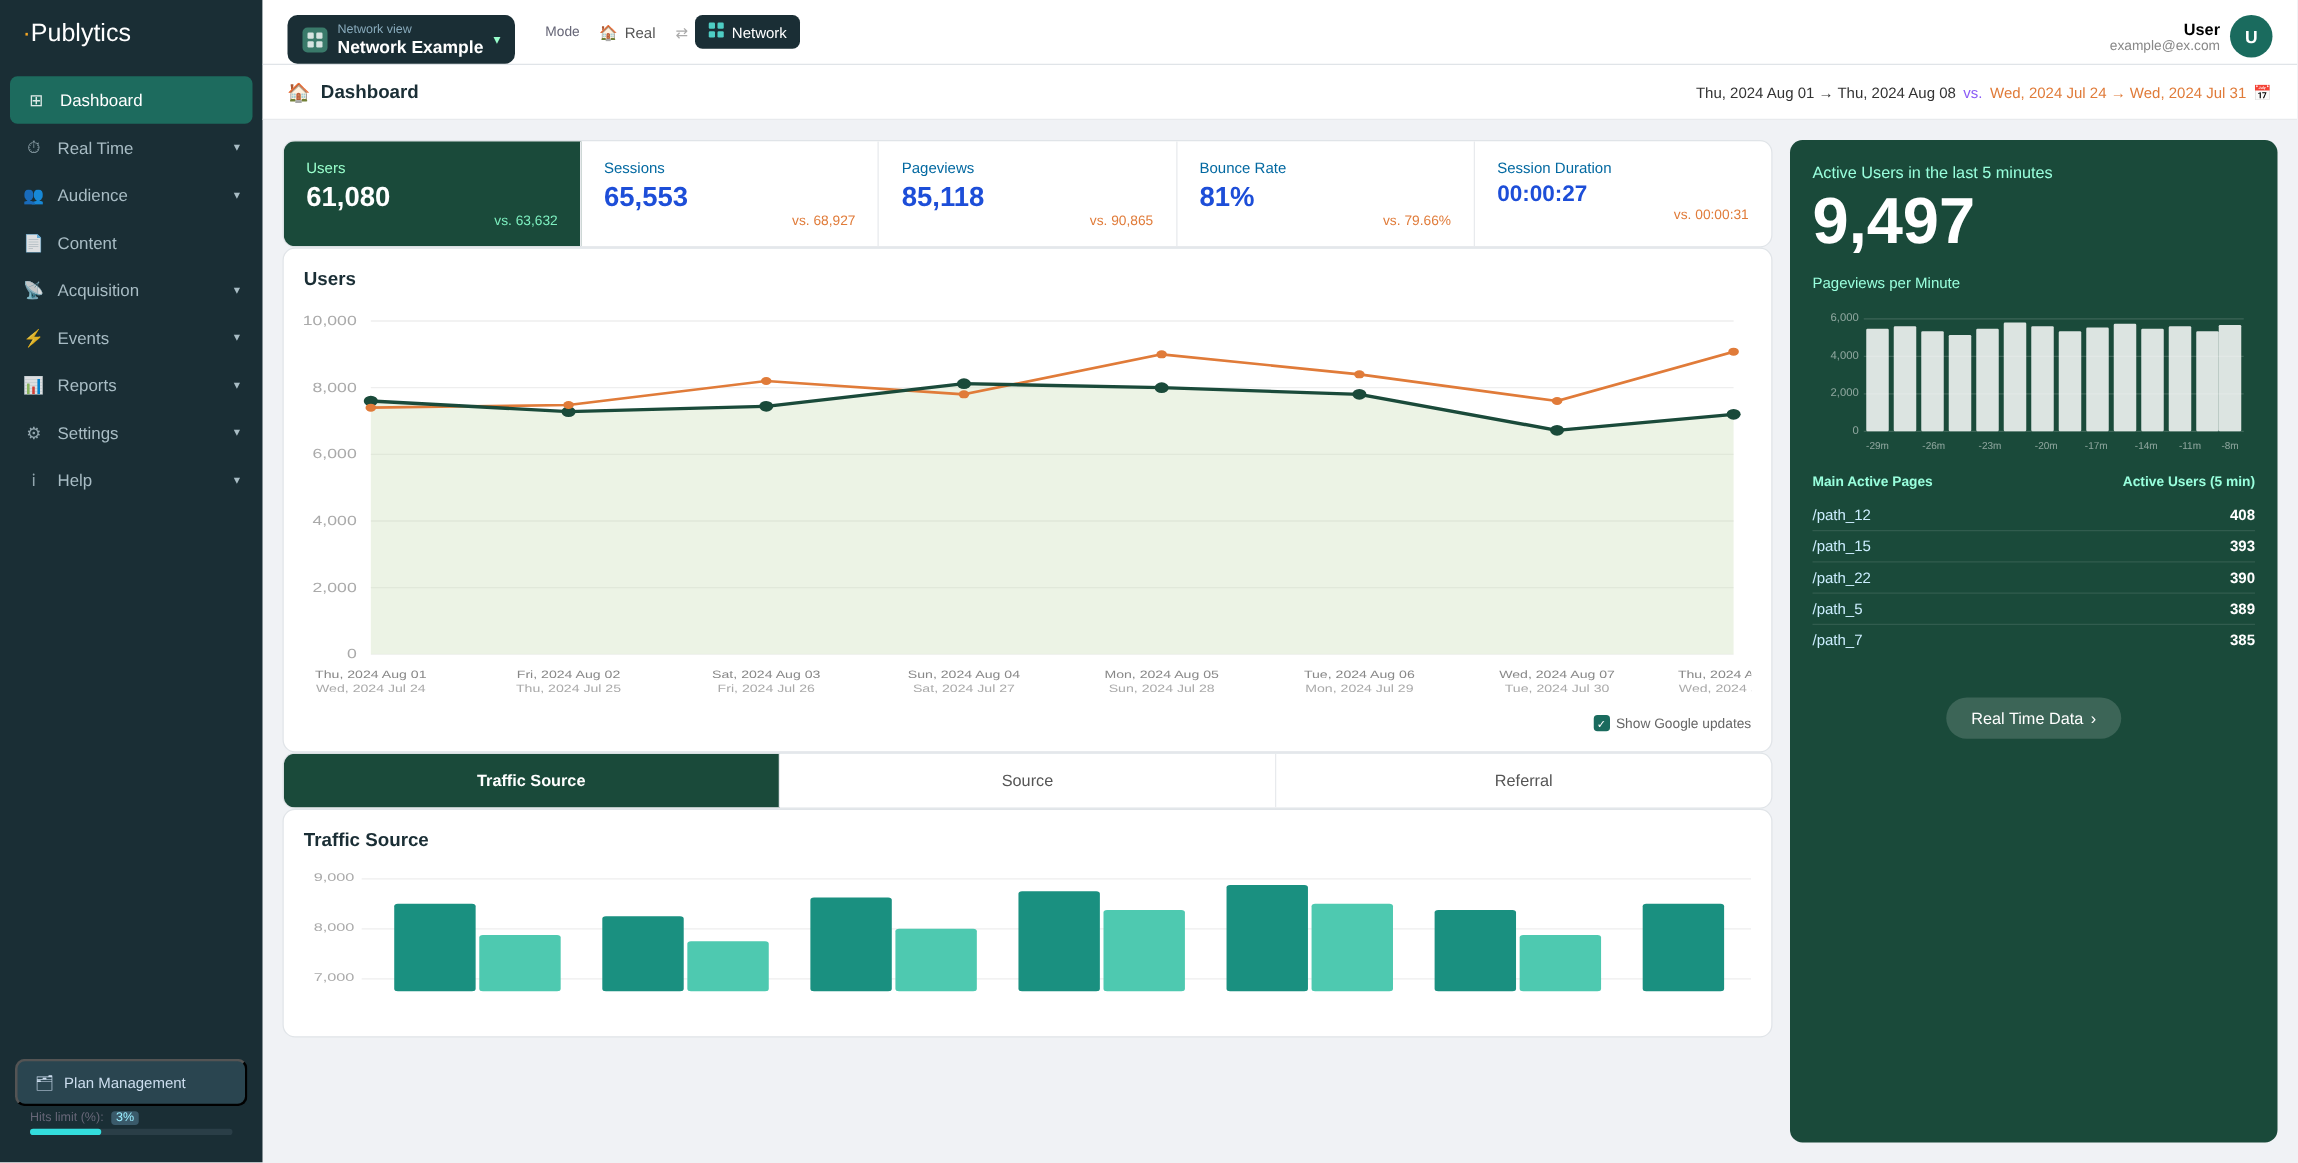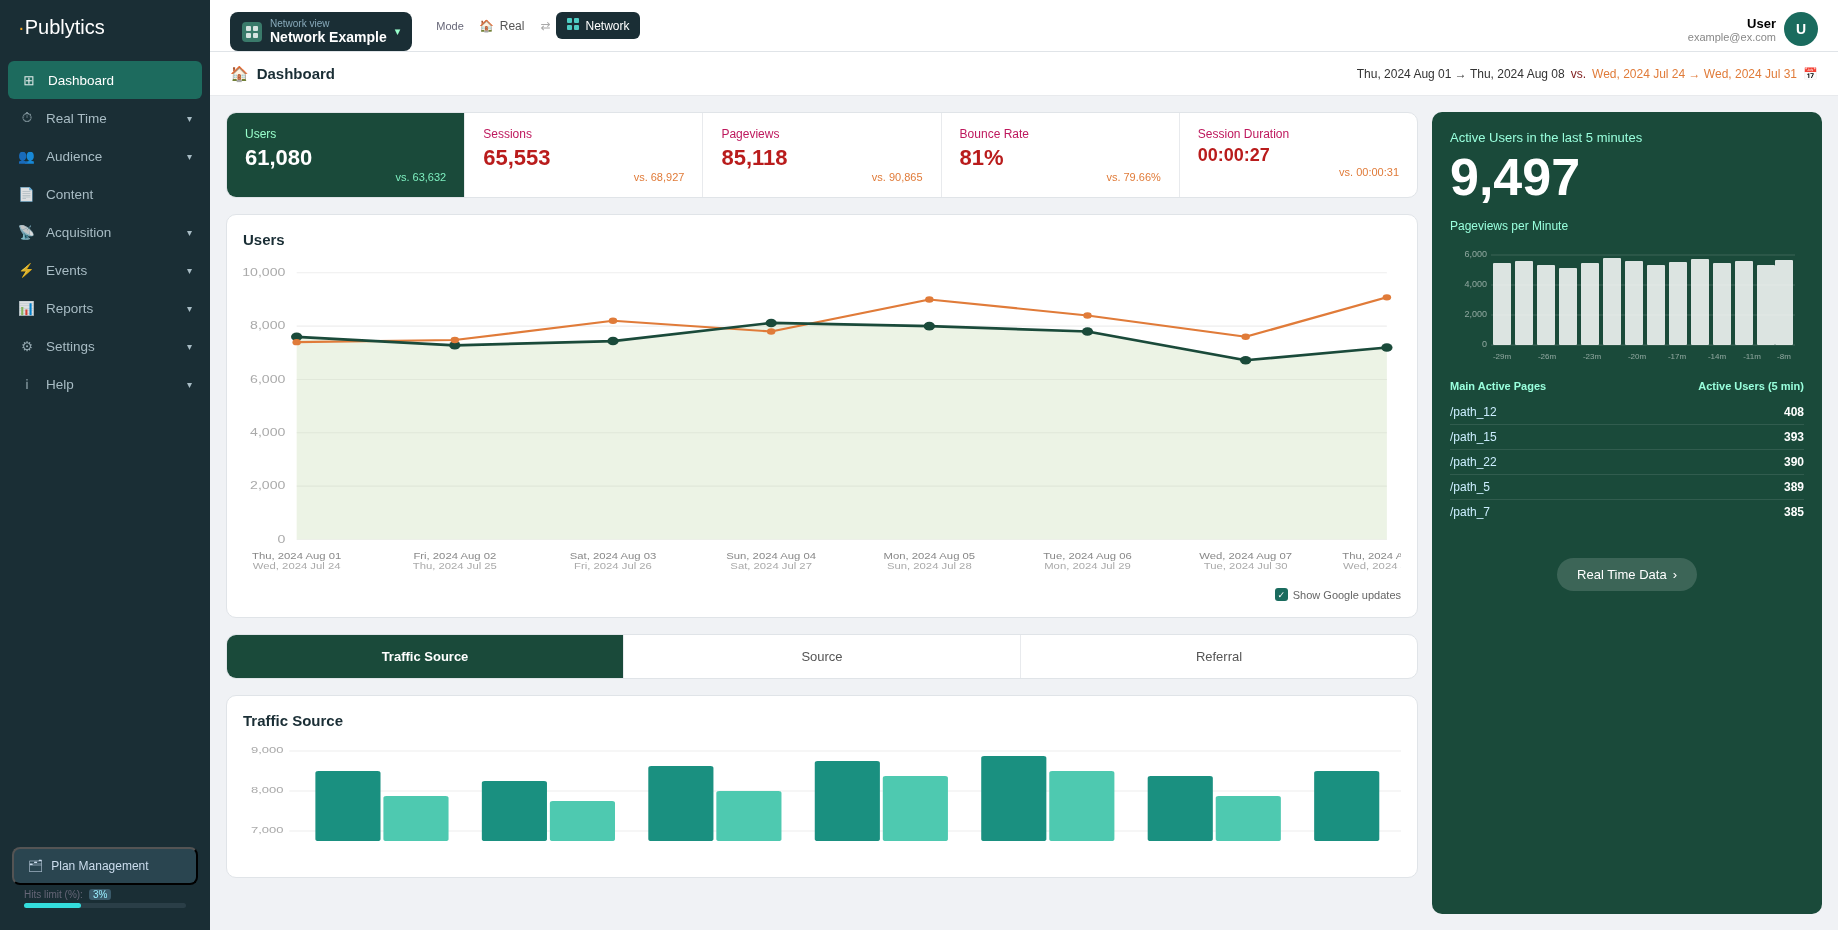--- a/index.html
+++ b/index.html
@@ -60,37 +60,37 @@
     .user-name .email { font-size: 11px; color: #888; }
     .avatar { width: 34px; height: 34px; border-radius: 50%; background: #1a6b5e; display: flex; align-items: center; justify-content: center; color: #fff; font-weight: 600; font-size: 14px; }
 
     
     #breadcrumb-bar {
       background: #fff; border-bottom: 1px solid #e8eaed; display: flex; align-items: center; padding: 0 20px; height: 44px; justify-content: space-between;
     }
     .breadcrumb { display: flex; align-items: center; gap: 8px; font-weight: 600; font-size: 15px; color: #1a2e35; }
     .date-range { display: flex; align-items: center; gap: 6px; font-size: 12px; }
     .date-current { color: #333; }
-    .date-vs { color: #7f1d1d; text-align: center; }
+    .date-vs { color: #8b5cf6; text-align: center; }
     .date-prev { color: #e07b39; }
     .cal-icon { color: #e07b39; cursor: pointer; }
 
     
     #content { flex: 1; overflow-y: auto; padding: 16px; display: flex; gap: 14px; }
-    #left-panel { flex: 1; display: flex; flex-direction: column; gap: 16px; min-width: 0; }
+    #left-panel { flex: 1; display: flex; flex-direction: column; gap: 0; min-width: 0; }
     #right-panel { width: 390px; flex-shrink: 0; }
 
     
     .stats-row { display: flex; gap: 0; background: #fff; border-radius: 10px; overflow: hidden; border: 1px solid #e0e4e8; }
     .stat-card { flex: 1; padding: 14px 18px; border-right: 1px solid #e8eaed; }
     .stat-card:last-child { border-right: none; }
     .stat-card.highlighted { background: #1a4a3a; color: #fff; }
-    .stat-label { font-size: 12px; color: #be185d; margin-bottom: 4px; }
+    .stat-label { font-size: 12px; color: #0369a1; margin-bottom: 4px; }
     .stat-card.highlighted .stat-label { color: #9fc; }
-    .stat-value { font-size: 22px; font-weight: 700; color: #b91c1c; }
+    .stat-value { font-size: 22px; font-weight: 700; color: #1d4ed8; }
     .stat-card.highlighted .stat-value { color: #fff; }
     .stat-vs { font-size: 11px; color: #e07b39; text-align: right; }
     .stat-card.highlighted .stat-vs { color: #7ef0c0; }
 
     
     .chart-card { background: #fff; border-radius: 10px; border: 1px solid #e0e4e8; padding: 16px; }
     .chart-title { font-size: 15px; font-weight: 600; color: #1a2e35; margin-bottom: 12px; }
     .chart-area { position: relative; height: 320px; }
     .chart-svg { width: 100%; height: 100%; }
 

